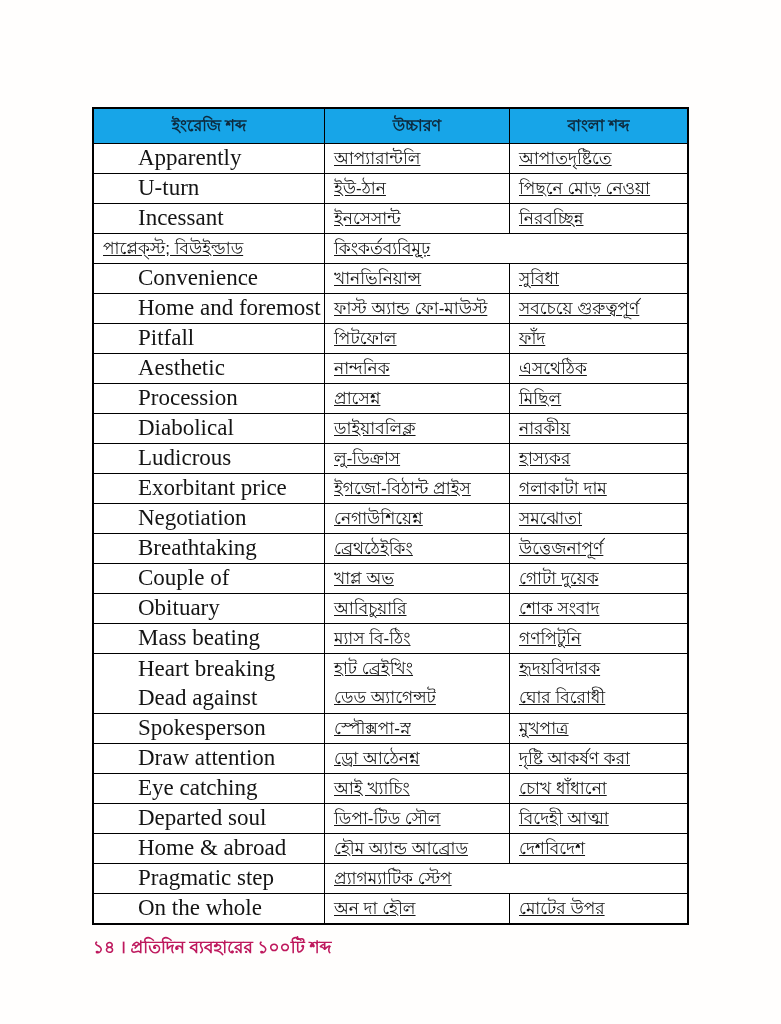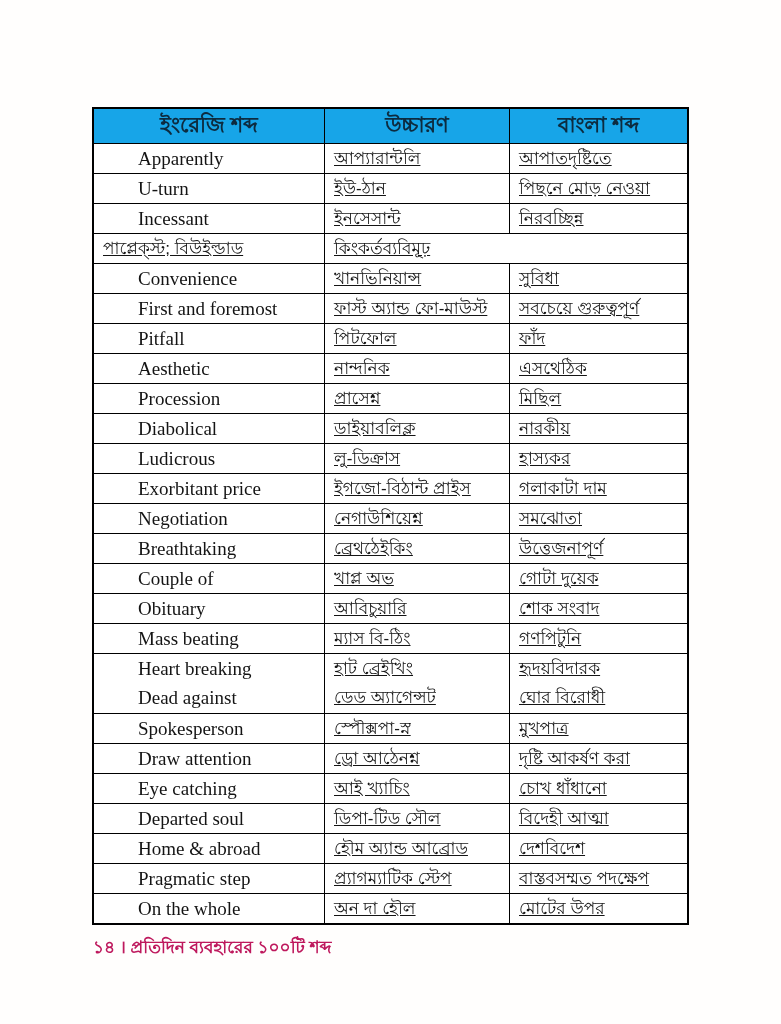--- a/index.html
+++ b/index.html
@@ -24,21 +24,21 @@
     display:grid;
     grid-template-columns:230px 185px 1fr;
     height:34px;
     box-sizing:border-box;
   }
   .thead .hcell{
     display:flex;
     align-items:center;
     justify-content:center;
     font-weight:bold;
-    font-size:21px;
+    font-size:16px;
     box-sizing:border-box;
   }
   .hcell + .hcell{border-left:1.5px solid #000000;text-align:center;}
   .trow{
     display:grid;
     grid-template-columns:230px 185px 1fr;
     height:30px;
     box-sizing:border-box;
     border-top:1.5px solid #000000;
   }
@@ -47,21 +47,21 @@
     display:flex;
     flex-direction:column;
     justify-content:space-around;
     padding-left:9px;
     box-sizing:border-box;
     overflow:hidden;
   }
   .cell + .cell{border-left:1.5px solid #000000;}
   .cell.en{
     font-family:"Liberation Serif", serif;
-    font-size:19px;
+    font-size:23px;
     color:#141414;
     padding-left:44px;
   }
   .cell.bng{
     font-family:"Liberation Sans", sans-serif;
     font-size:17px;
     color:#141414;
     text-decoration:underline;
   }
   .line{line-height:1.15;white-space:nowrap;}
@@ -133,21 +133,21 @@
           </div>
           <div class="cell bng">
             <div class="line">খানভিনিয়ান্স</div>
           </div>
           <div class="cell bng">
             <div class="line">সুবিধা</div>
           </div>
         </div>
         <div class="trow">
           <div class="cell en">
-            <div class="line">First and foremost</div>
+            <div class="line">Home and foremost</div>
           </div>
           <div class="cell bng">
             <div class="line">ফাস্ট অ্যান্ড ফো-মাউস্ট</div>
           </div>
           <div class="cell bng">
             <div class="line">সবচেয়ে গুরুত্বপূর্ণ</div>
           </div>
         </div>
         <div class="trow">
           <div class="cell en">
@@ -339,23 +339,20 @@
             <div class="line">দেশবিদেশ</div>
           </div>
         </div>
         <div class="trow">
           <div class="cell en">
             <div class="line">Pragmatic step</div>
           </div>
           <div class="cell bng">
             <div class="line">প্র্যাগম্যাটিক স্টেপ</div>
           </div>
-          <div class="cell bng">
-            <div class="line">বাস্তবসম্মত পদক্ষেপ</div>
-          </div>
         </div>
         <div class="trow">
           <div class="cell en">
             <div class="line">On the whole</div>
           </div>
           <div class="cell bng">
             <div class="line">অন দা হৌল</div>
           </div>
           <div class="cell bng">
             <div class="line">মোটের উপর</div>

